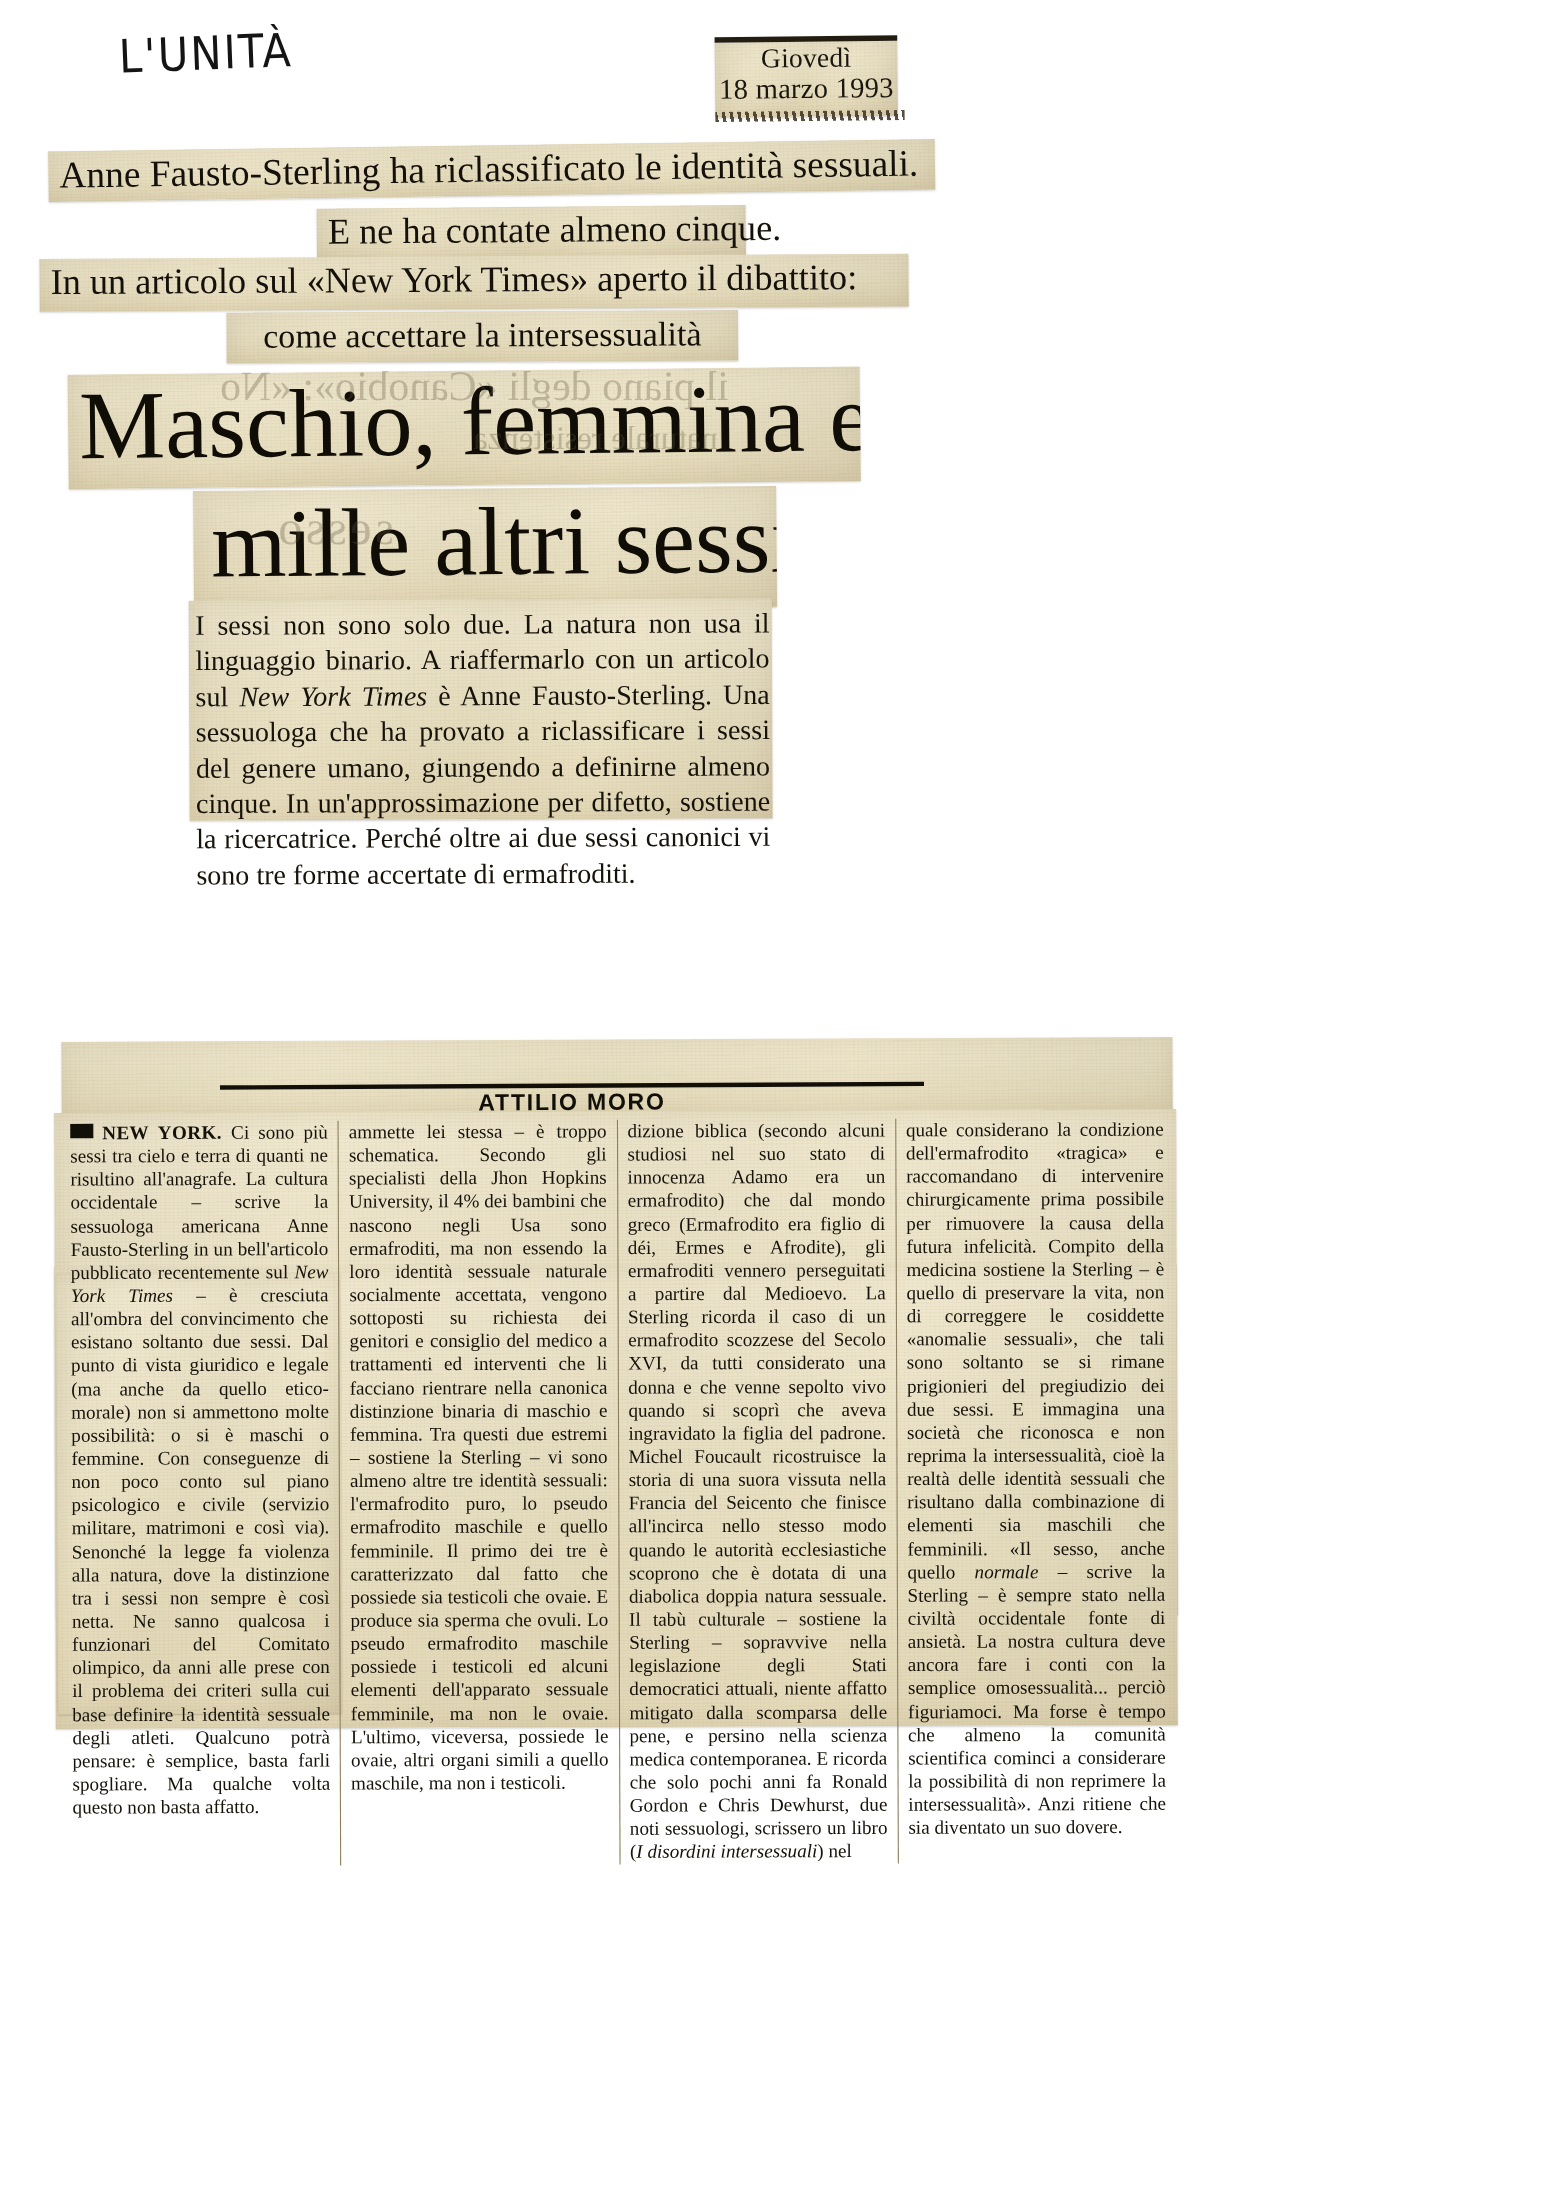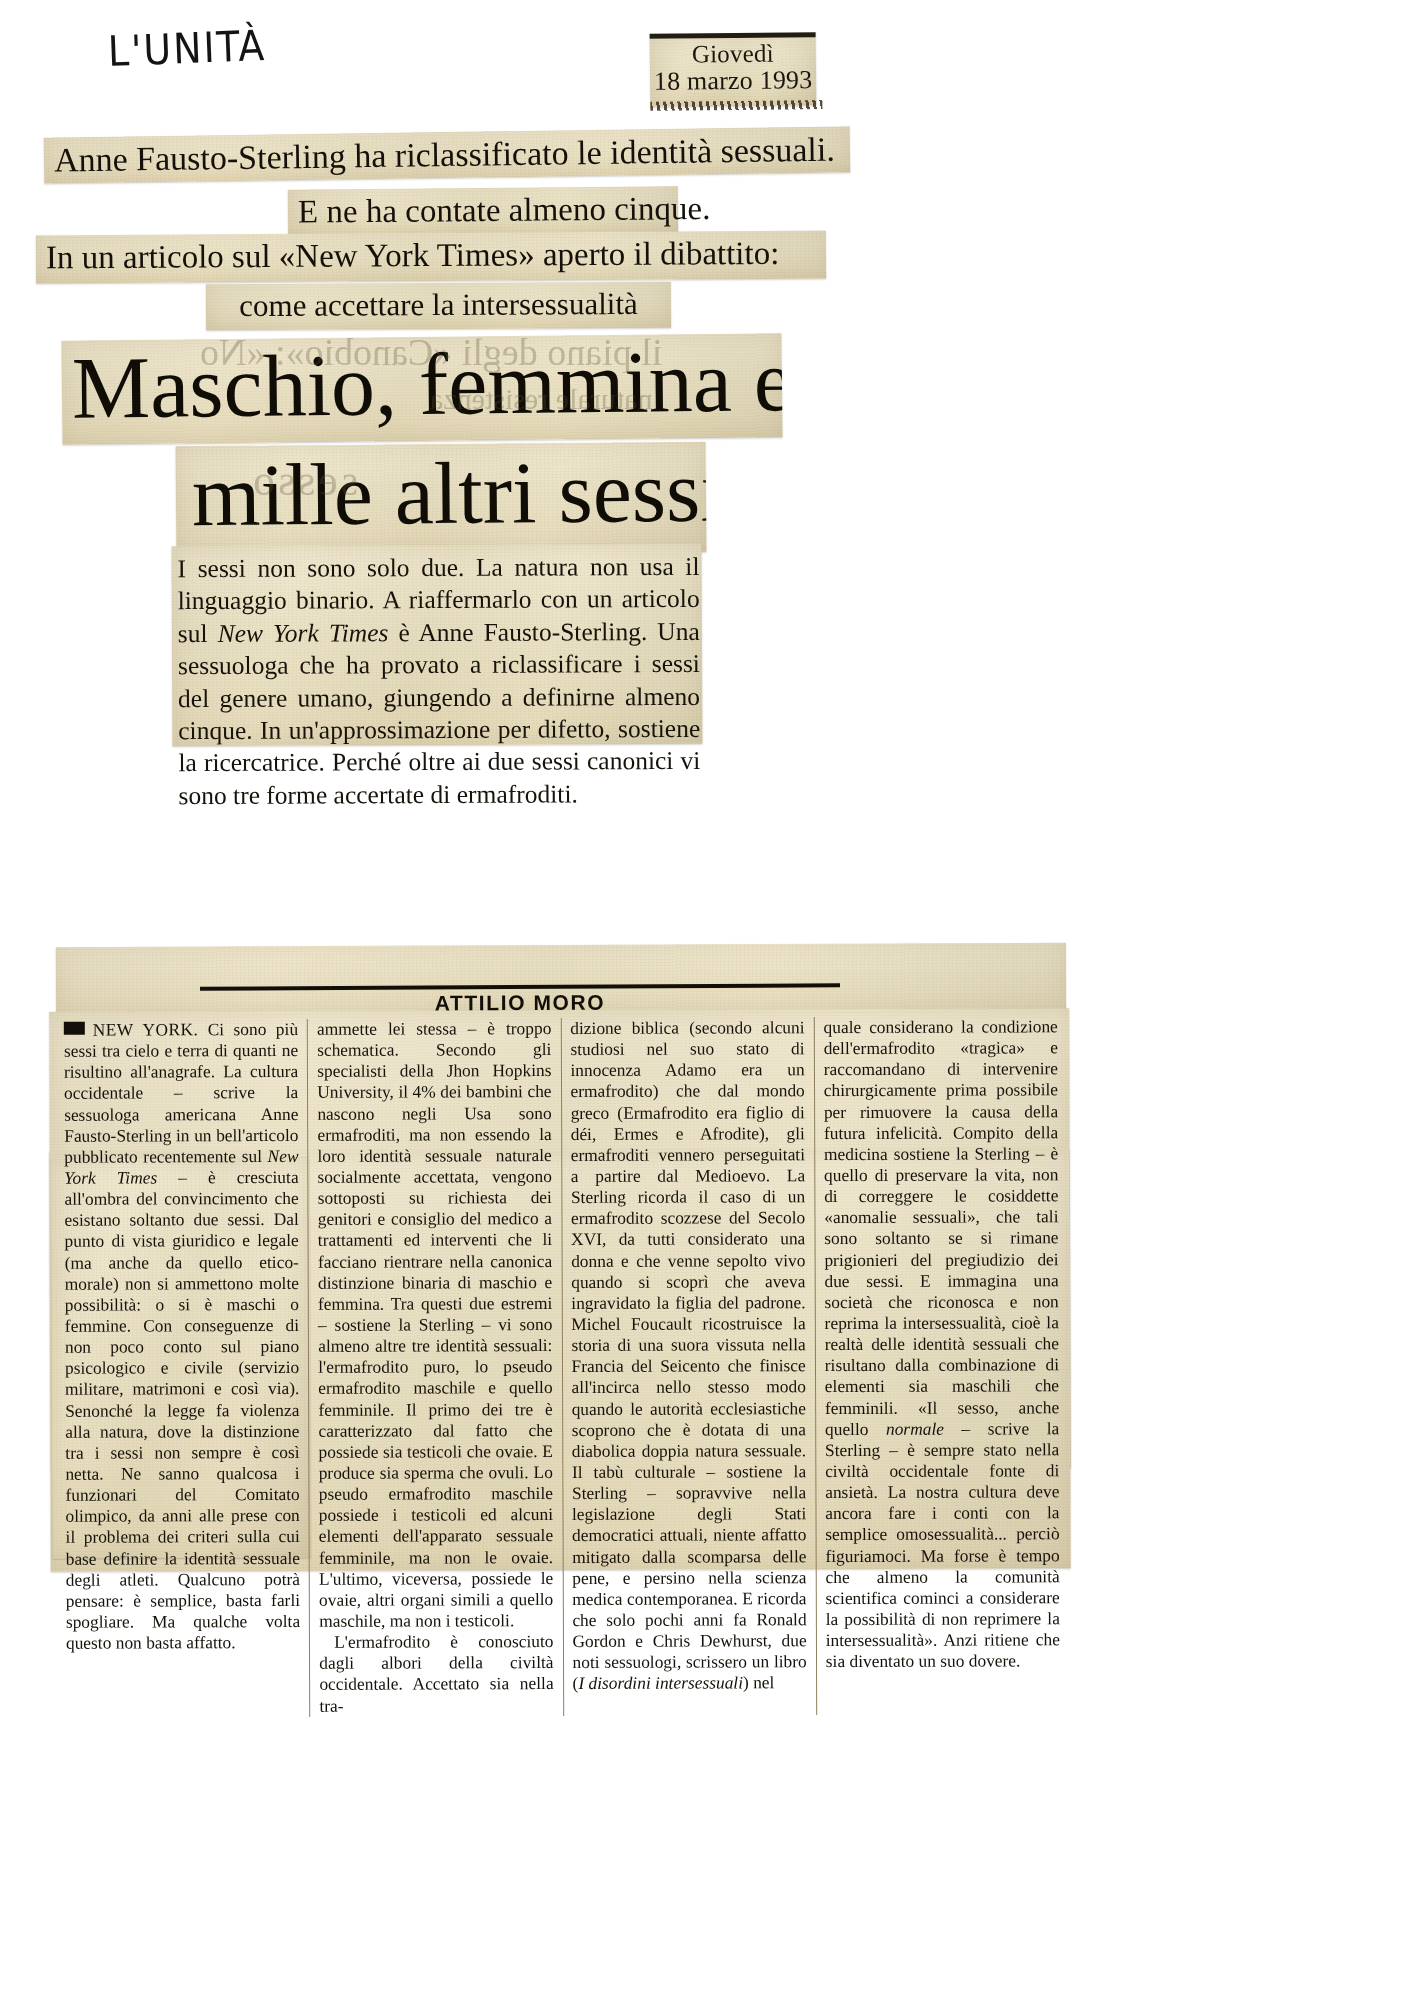--- a/index.html
+++ b/index.html
@@ -227,20 +227,21 @@
     display: inline-block;
     width: 21px;
     height: 13px;
     background: #120f09;
     margin-right: 8px;
     vertical-align: 1px;
   }
   .dateline {
     font-variant: small-caps;
     letter-spacing: .4px;
+    font-weight: bold;
   }
 </style>
 </head>
 <body>
 
 <div id="page">
 
   <div id="masthead">L'UNITÀ</div>
 
   <div class="strip" id="date-strip">
@@ -290,21 +291,20 @@
 
     <div class="col">
       <p class="first">
         <span class="dateline-sq"></span><span class="dateline">NEW YORK.</span>
         <span>Ci sono più sessi tra cielo e terra di quanti ne risultino all'anagrafe. La cultura occidentale – scrive la sessuologa americana Anne Fausto-Sterling in un bell'articolo pubblicato recentemente sul </span><i>New York Times</i><span> – è cresciuta all'ombra del convincimento che esistano soltanto due sessi. Dal punto di vista giuridico e legale (ma anche da quello etico-morale) non si ammettono molte possibilità: o si è maschi o femmine. Con conseguenze di non poco conto sul piano psicologico e civile (servizio militare, matrimoni e così via). Senonché la legge fa violenza alla natura, dove la distinzione tra i sessi non sempre è così netta. Ne sanno qualcosa i funzionari del Comitato olimpico, da anni alle prese con il problema dei criteri sulla cui base definire la identità sessuale degli atleti. Qualcuno potrà pensare: è semplice, basta farli spogliare. Ma qualche volta questo non basta affatto.</span>
       </p>
     </div>
 
     <div class="col">
       <p class="first">ammette lei stessa – è troppo schematica. Secondo gli specialisti della Jhon Hopkins University, il 4% dei bambini che nascono negli Usa sono ermafroditi, ma non essendo la loro identità sessuale naturale socialmente accettata, vengono sottoposti su richiesta dei genitori e consiglio del medico a trattamenti ed interventi che li facciano rientrare nella canonica distinzione binaria di maschio e femmina. Tra questi due estremi – sostiene la Sterling – vi sono almeno altre tre identità sessuali: l'ermafrodito puro, lo pseudo ermafrodito maschile e quello femminile. Il primo dei tre è caratterizzato dal fatto che possiede sia testicoli che ovaie. E produce sia sperma che ovuli. Lo pseudo ermafrodito maschile possiede i testicoli ed alcuni elementi dell'apparato sessuale femminile, ma non le ovaie. L'ultimo, viceversa, possiede le ovaie, altri organi simili a quello maschile, ma non i testicoli.</p>
-      <p>L'ermafrodito è conosciuto dagli albori della civiltà occidentale. Accettato sia nella tra-</p>
     </div>
 
     <div class="col">
       <p class="first">
         <span>dizione biblica (secondo alcuni studiosi nel suo stato di innocenza Adamo era un ermafrodito) che dal mondo greco (Ermafrodito era figlio di déi, Ermes e Afrodite), gli ermafroditi vennero perseguitati a partire dal Medioevo. La Sterling ricorda il caso di un ermafrodito scozzese del Secolo XVI, da tutti considerato una donna e che venne sepolto vivo quando si scoprì che aveva ingravidato la figlia del padrone. Michel Foucault ricostruisce la storia di una suora vissuta nella Francia del Seicento che finisce all'incirca nello stesso modo quando le autorità ecclesiastiche scoprono che è dotata di una diabolica doppia natura sessuale. Il tabù culturale – sostiene la Sterling – sopravvive nella legislazione degli Stati democratici attuali, niente affatto mitigato dalla scomparsa delle pene, e persino nella scienza medica contemporanea. E ricorda che solo pochi anni fa Ronald Gordon e Chris Dewhurst, due noti sessuologi, scrissero un libro (</span><i>I disordini intersessuali</i><span>) nel</span>
       </p>
     </div>
 
     <div class="col">
       <p class="first">

